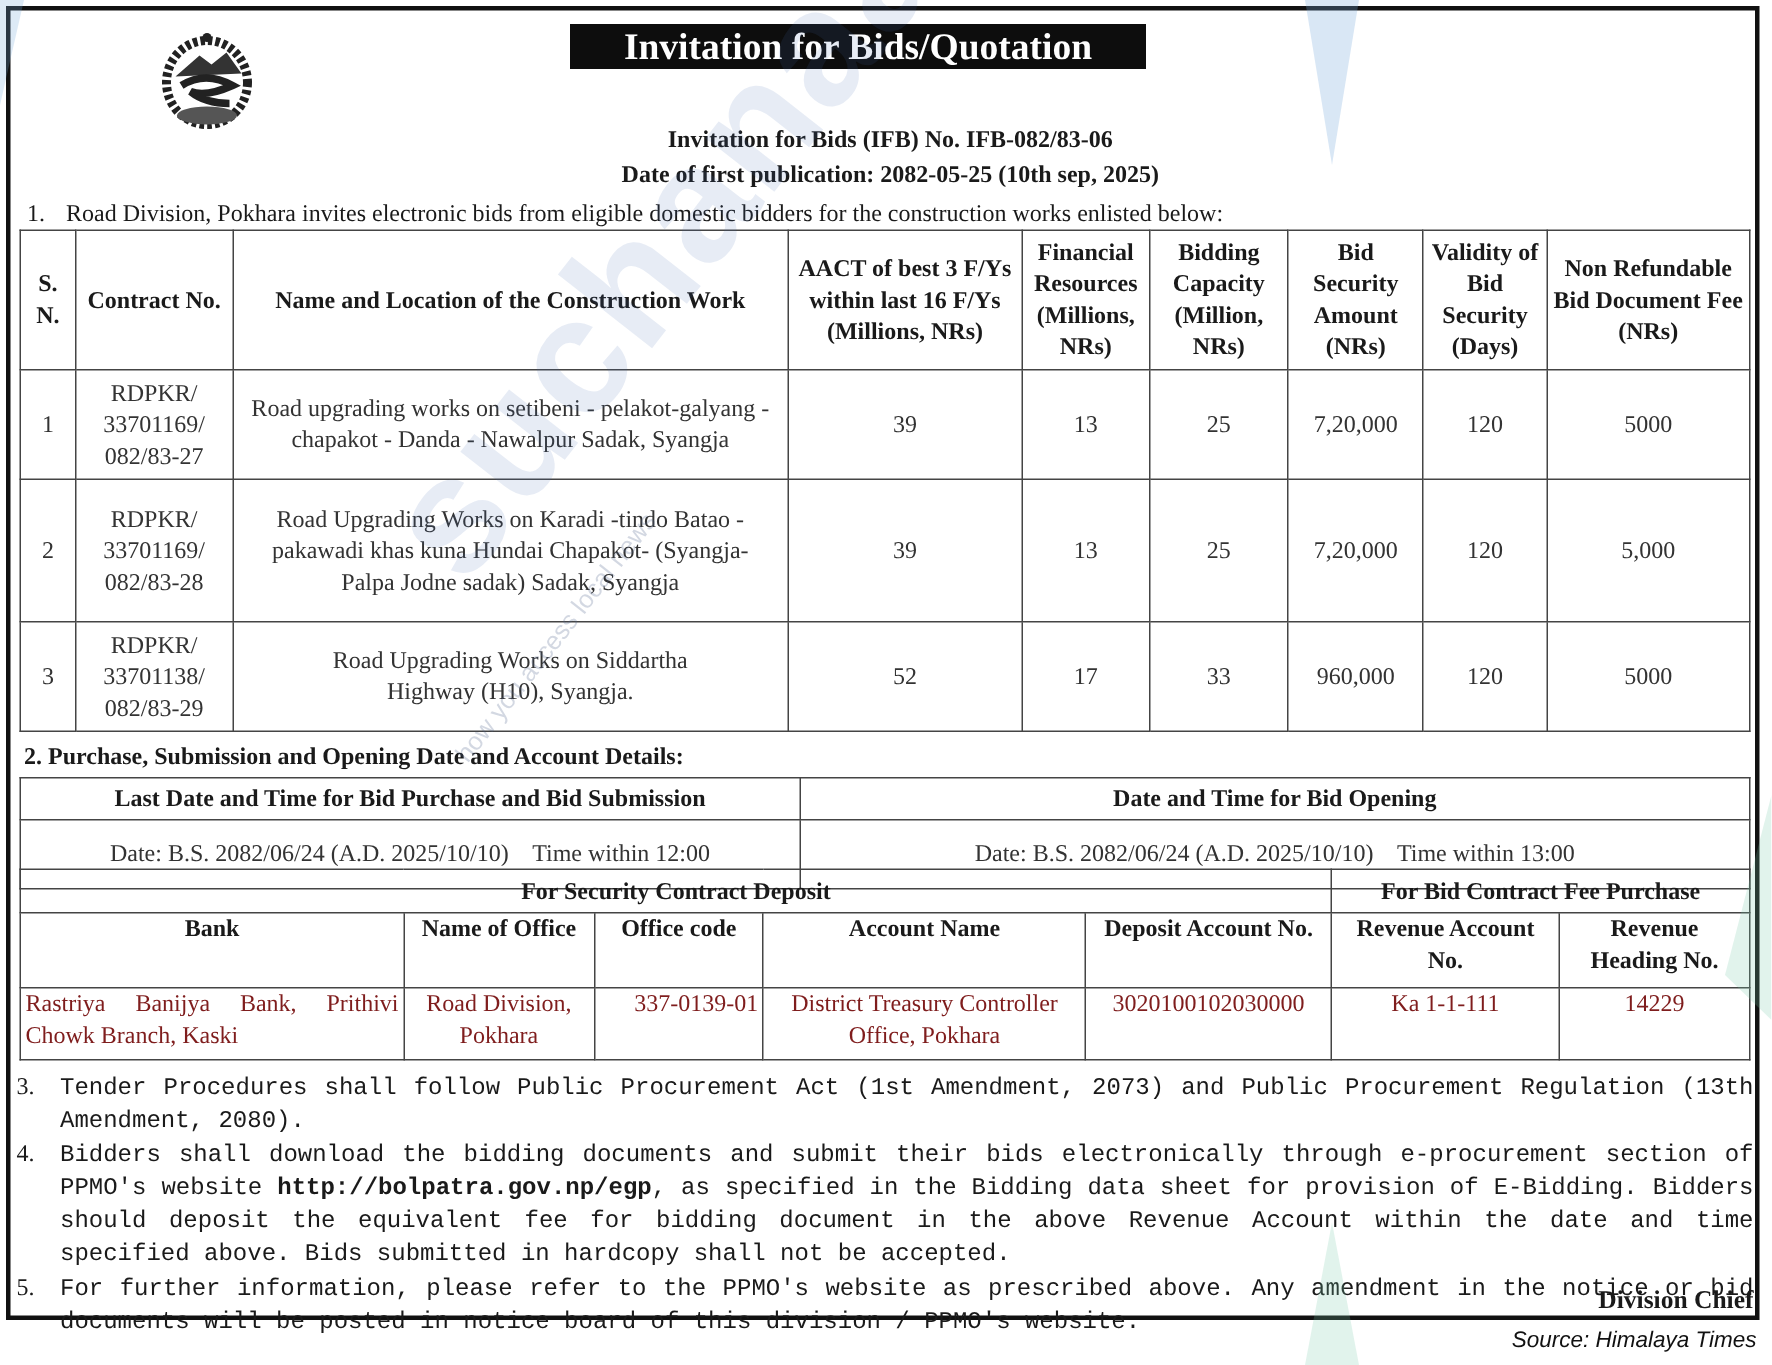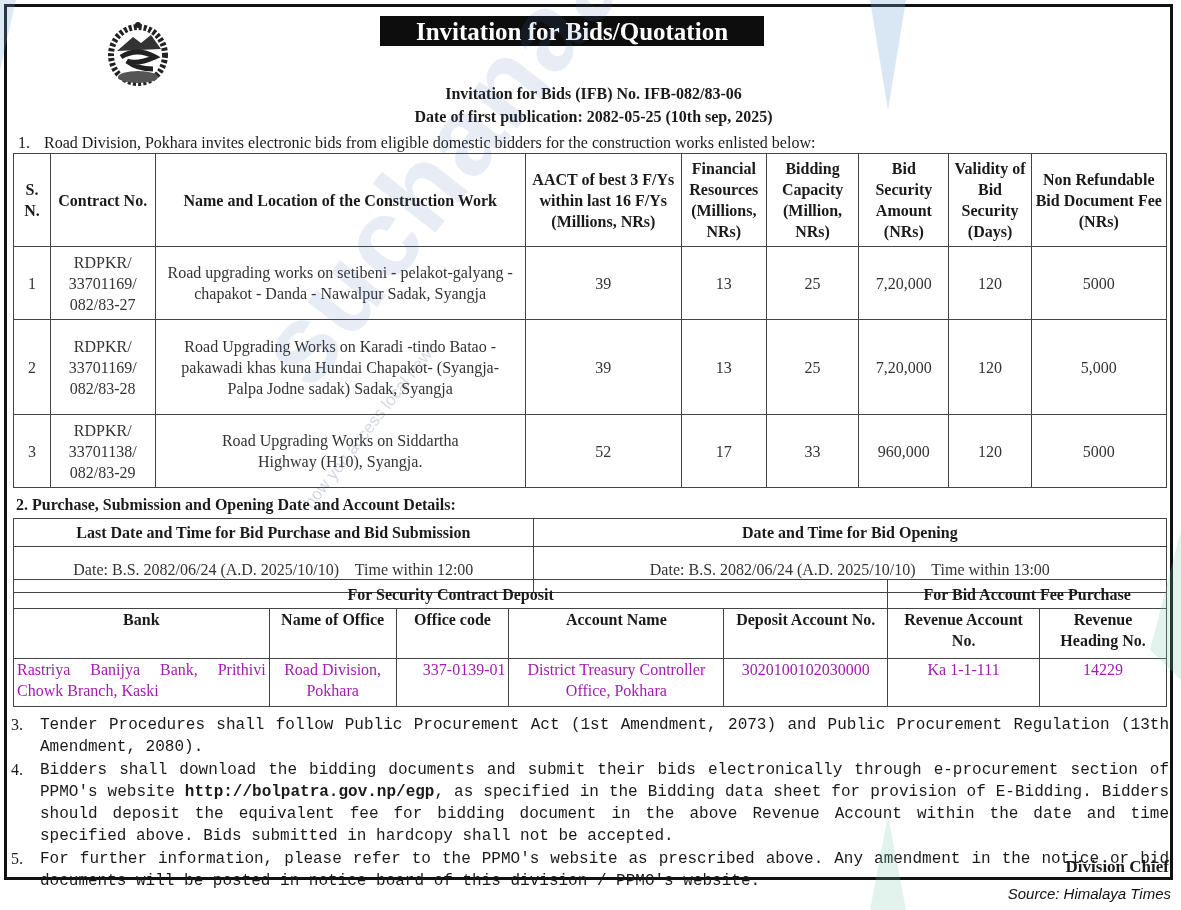--- a/index.html
+++ b/index.html
@@ -37,21 +37,21 @@
   }
   .para .num { display: inline-block; width: 26px; }
   table { border-collapse: collapse; position: absolute; font-size: 16px; }
   td, th { border: 1px solid #444; padding: 0 3px; text-align: center; vertical-align: middle; line-height: 21px; }
   th { font-weight: bold; }
   .t1 { left: 13px; top: 153px; width: 1154px; }
   .t1 th { height: 92px; }
   .t1 td { color: #333; }
   .t2 { left: 13px; top: 518px; width: 1154px; }
   .t3 { left: 13px; top: 579px; width: 1154px; }
-  .t3 td { vertical-align: top; color: #a21caf; margin-left: 20px; }
+  .t3 td { vertical-align: top; color: #7f1d1d; margin-left: 20px; }
   .left { text-align: right; }
   .notes { position: absolute; left: 11px; top: 714px; width: 1158px; font-size: 16px; line-height: 22px; }
   .note { display: flex; margin-bottom: 1px; }
   .note .n { width: 29px; flex: none; }
   .note .txt { flex: 1; text-align: justify; font-family: Liberation Mono, monospace; }
   .signature { position: absolute; right: 12px; top: 857px; font-weight: bold; font-size: 17px; }
   .source {
     position: absolute; right: 10px; top: 885px; font-family: "Liberation Sans", "DejaVu Sans", sans-serif;
     font-style: italic; font-size: 15px; color: #111;
   }
@@ -177,21 +177,21 @@
       <col style="width:127px">
       <col style="width:113px">
       <col style="width:215px">
       <col style="width:164px">
       <col style="width:152px">
       <col style="width:127px">
   </colgroup>
   <tbody>
       <tr style="height:29px">
     <th colspan="5">For Security Contract Deposit</th>
-    <th colspan="2">For Bid Account Fee Purchase</th>
+    <th colspan="2">For Bid Contract Fee Purchase</th>
   </tr>
   <tr style="height:50px">
     <th style="vertical-align:top">Bank</th>
     <th style="vertical-align:top">Name of Office</th>
     <th style="vertical-align:top">Office code</th>
     <th style="vertical-align:top">Account Name</th>
     <th style="vertical-align:top">Deposit Account No.</th>
     <th style="vertical-align:top">Revenue Account No.</th>
     <th style="vertical-align:top">Revenue Heading No.</th>
   </tr>

